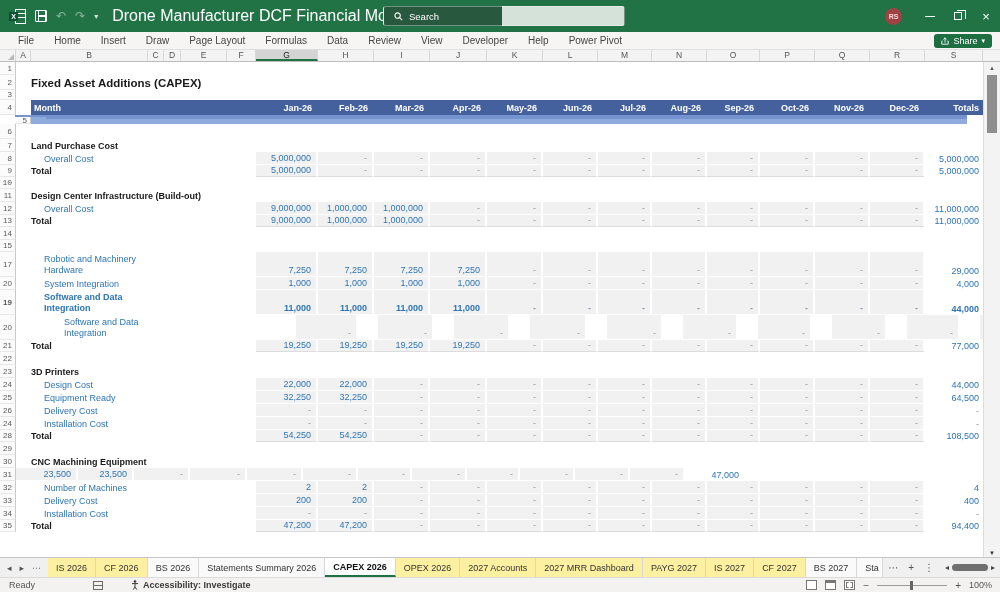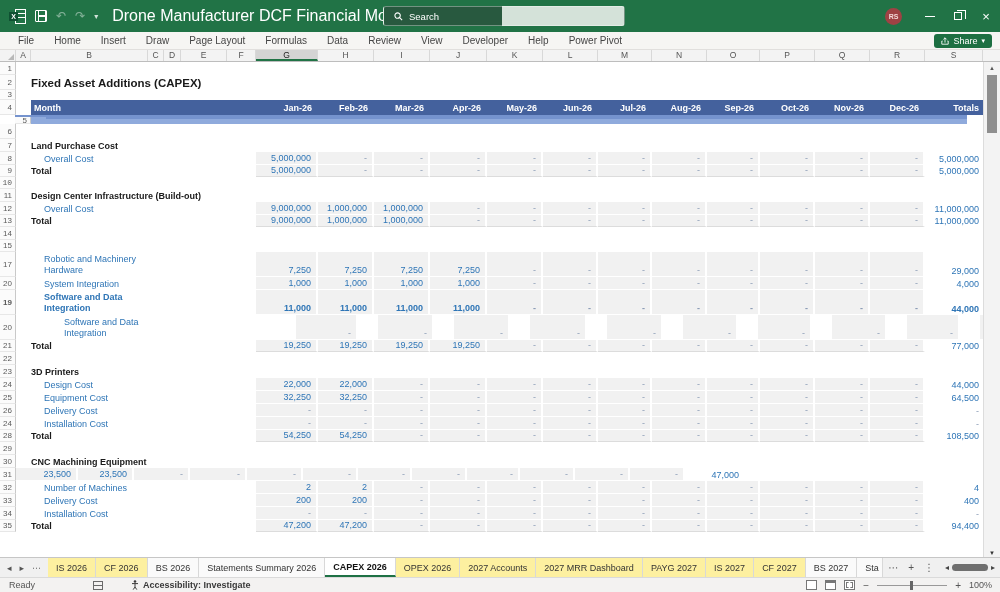--- a/index.html
+++ b/index.html
@@ -443,21 +443,21 @@
         <div class="vcell dash" style="width: 55px; flex: 0 0 55px;">-</div>
         <div class="vcell dash" style="width: 53px; flex: 0 0 53px;">-</div>
         <div class="vcell dash" style="width: 55px; flex: 0 0 55px;">-</div>
         <div class="vcell dash" style="width: 55px; flex: 0 0 55px;">-</div>
         <div class="vcell dash" style="width: 55px; flex: 0 0 55px;">-</div>
         <div class="tcell">44,000</div>
       </div>
       <div class="grow item" style="height: 13px;">
         <div class="gut">25</div>
         <div class="lab item">
-          <span>Equipment Cost</span>
+          <span>Equipment Ready</span>
         </div>
         <div class="vcell" style="width: 62px; flex: 0 0 62px;">32,250</div>
         <div class="vcell" style="width: 56px; flex: 0 0 56px;">32,250</div>
         <div class="vcell dash" style="width: 56px; flex: 0 0 56px;">-</div>
         <div class="vcell dash" style="width: 57px; flex: 0 0 57px;">-</div>
         <div class="vcell dash" style="width: 56px; flex: 0 0 56px;">-</div>
         <div class="vcell dash" style="width: 55px; flex: 0 0 55px;">-</div>
         <div class="vcell dash" style="width: 54px; flex: 0 0 54px;">-</div>
         <div class="vcell dash" style="width: 55px; flex: 0 0 55px;">-</div>
         <div class="vcell dash" style="width: 53px; flex: 0 0 53px;">-</div>

